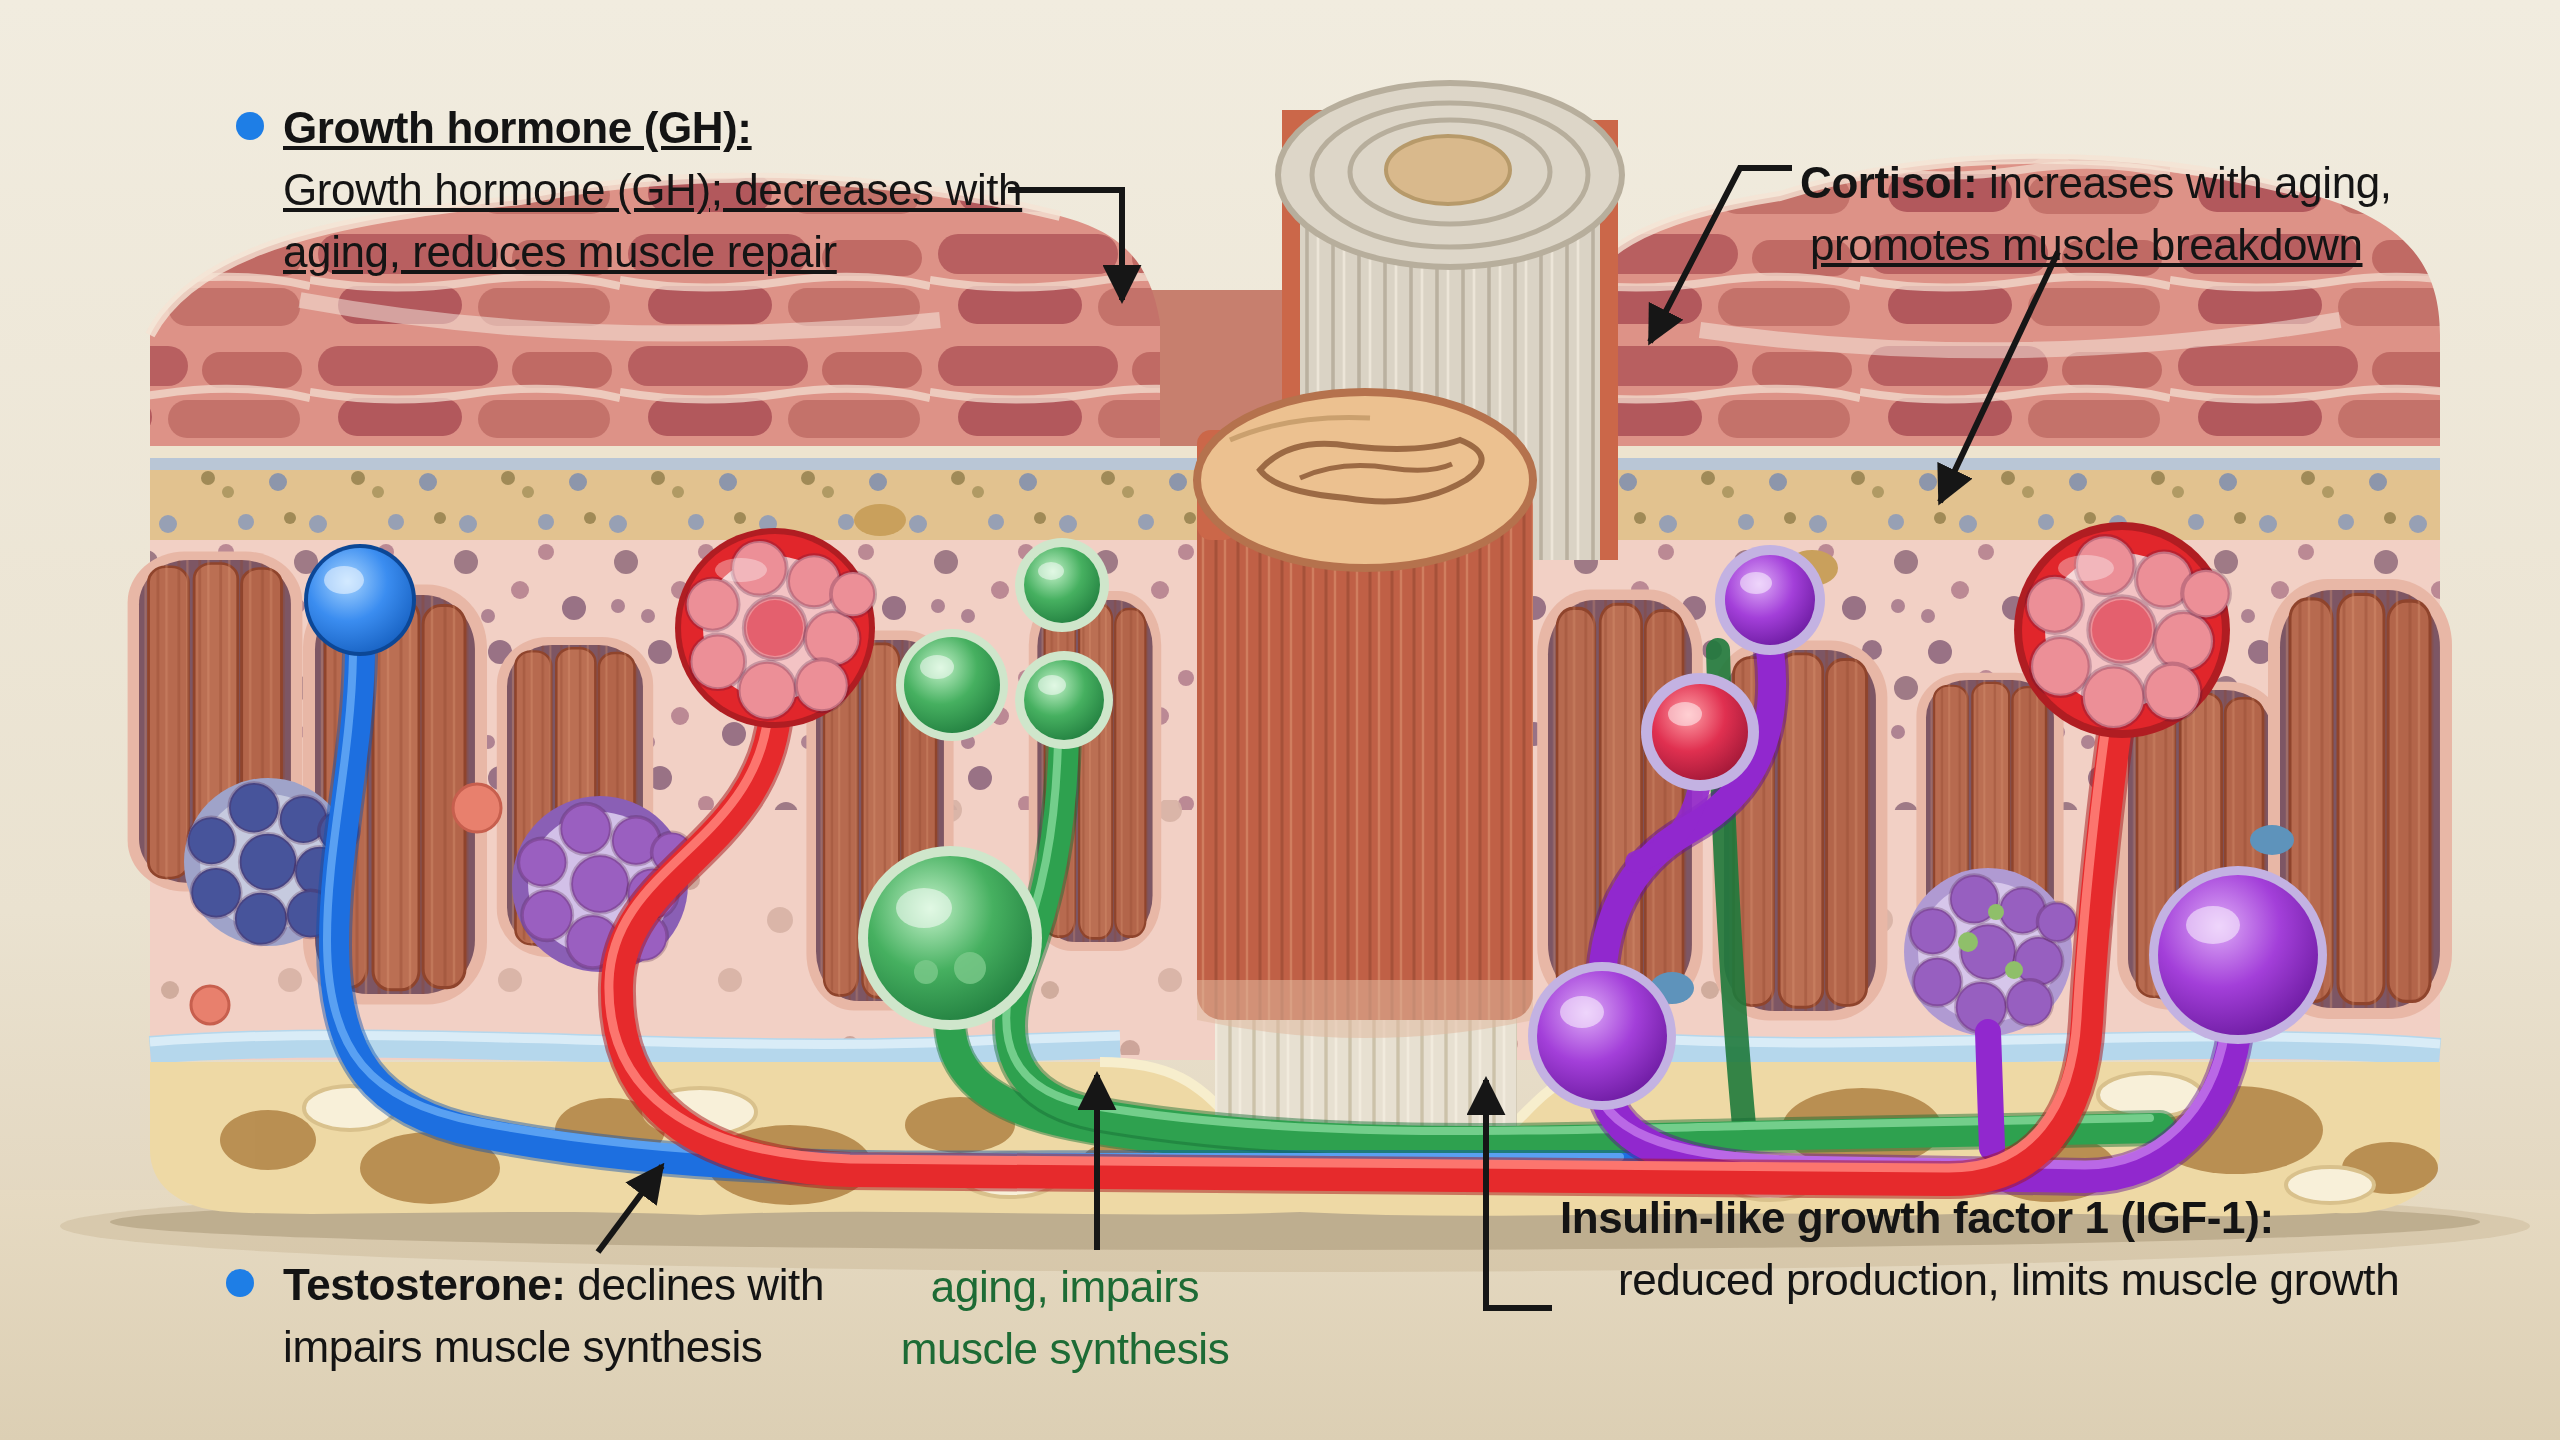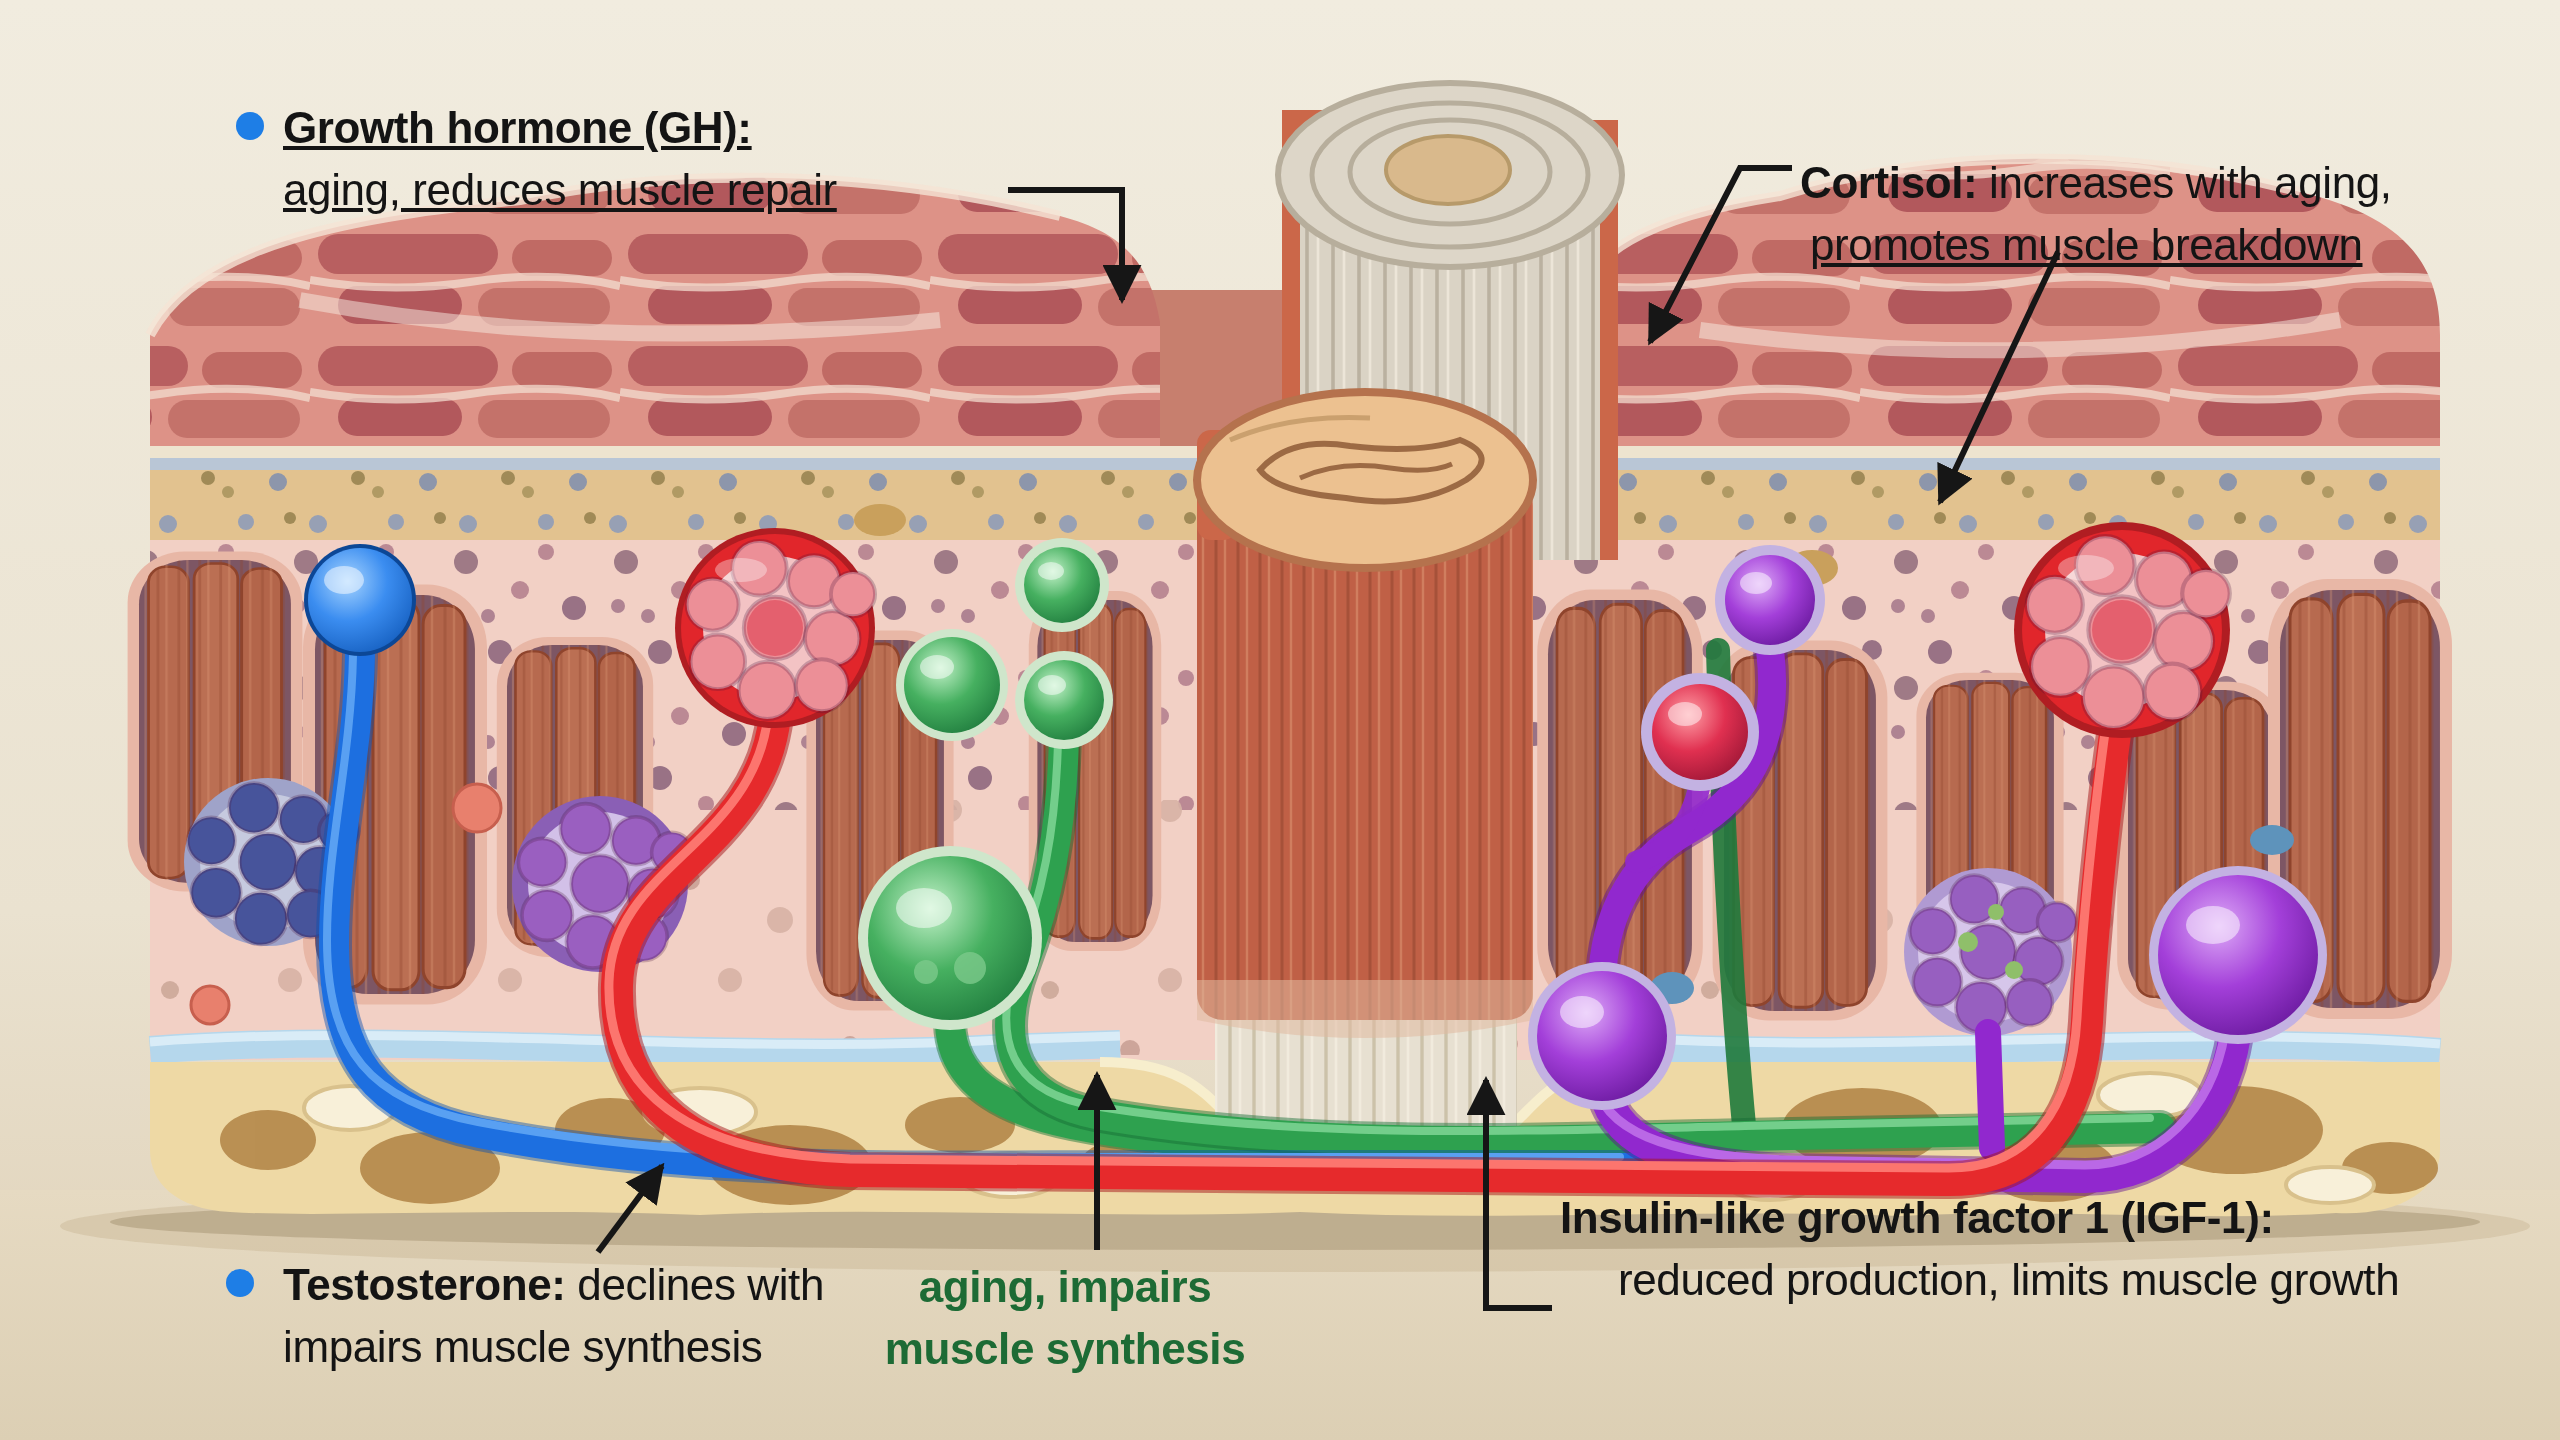--- a/index.html
+++ b/index.html
@@ -4,21 +4,21 @@
 <style>
   html,body{margin:0;padding:0;background:#d8cdb8;}
   .stage{position:relative;width:2560px;height:1440px;overflow:hidden;
          font-family:"Liberation Sans","DejaVu Sans",sans-serif;background:#ece6d8;}
   .stage svg{position:absolute;left:0;top:0;}
   .lbl{position:absolute;font-size:44px;line-height:62px;color:#141414;letter-spacing:-0.4px;white-space:nowrap;}
   .lbl b{font-weight:700;}
   .bullet{position:absolute;width:28px;height:28px;border-radius:50%;}
   .center{text-align:center;}
   .indent{margin-left:58px;text-align:right;}
-  .note{font-weight:700;}
+  .note{font-weight:400;}
 </style>
 </head>
 <body>
 
 <div class="stage">
 
 <svg width="2560" height="1440" viewBox="0 0 2560 1440">
   <defs>
     <linearGradient id="bgG" x1="0" y1="0" x2="0" y2="1">
       <stop offset="0" stop-color="#f1ecdf"></stop>
@@ -361,20 +361,21 @@
     <path d="M2058,252 L1940,502" marker-end="url(#arr)"></path>
     <path d="M598,1252 L662,1166" marker-end="url(#arr)"></path>
     <path d="M1097,1250 L1097,1075" marker-end="url(#arr)"></path>
     <path d="M1552,1308 L1486,1308 L1486,1080" marker-end="url(#arr)"></path>
   </g>
 </svg>
 
   <span class="bullet" style="left: 236px; top: 112px; background: rgb(30, 126, 230);"></span>
   <div class="lbl" style="left:283px;top:97px;text-decoration:underline;">
     <div><b>Growth hormone (GH):</b></div>
+    <div>Growth hormone (GH); decreases with</div>
     <div>aging, reduces muscle repair</div>
   </div>
 
   <div class="lbl" style="left:1800px;top:152px;">
     <div><b>Cortisol:</b><span> increases with aging,</span></div>
     <div style="margin-left:10px;text-decoration:underline;">promotes muscle breakdown</div>
   </div>
 
   <span class="bullet" style="left: 226px; top: 1269px; background: rgb(30, 126, 230);"></span>
   <div class="lbl" style="left:283px;top:1254px;">

